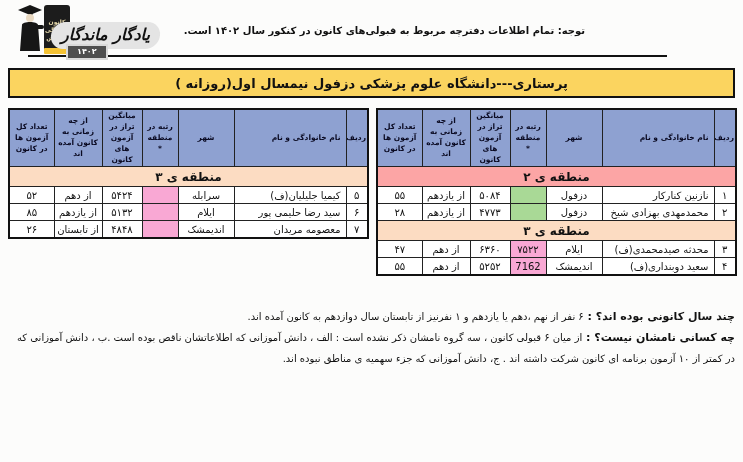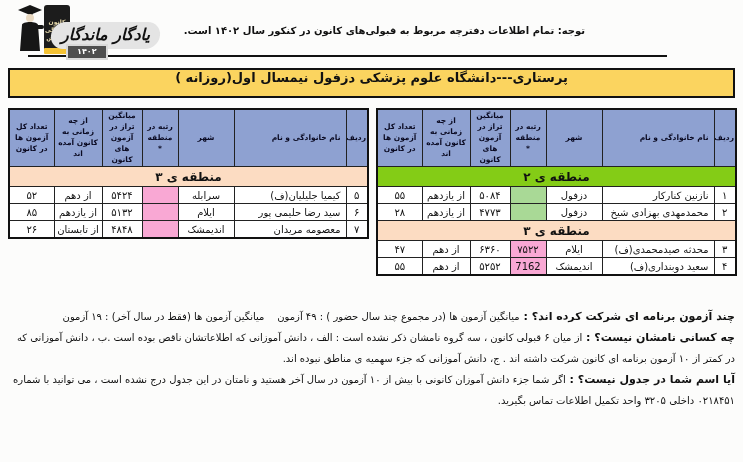--- a/index.html
+++ b/index.html
@@ -41,41 +41,41 @@
     position:absolute; top:24px; left:18px; background:#4f4f4f; color:#fff;
     font-size:8px; font-weight:bold; padding:1px 9px 2px 9px; border-radius:0;
     box-shadow:0 0 0 2px #d9d9d9; z-index:3;
   }
   .header-rule { position:absolute; top:55px; left:28px; width:639px; height:2px; background:#111; }
 
   
   .title-bar {
     position:absolute; top:68px; left:8px; width:727px; height:30px;
     background:#fbd45f; border:2px solid #111;
-    display:flex; align-items:flex-start; justify-content:center;
+    display:flex; align-items:center; justify-content:center;
   }
   .title-bar span { font-size:13px; font-weight:bold; }
 
   
   table.dtable {
     position:absolute; top:108px; border-collapse:collapse; table-layout:fixed;
     border:2px solid #111; background:#fff;
   }
   .t-right { right:6px;  width:360px; }
   .t-left  { left:8px;   width:360px; }
   .dtable th, .dtable td { border:1px solid #222; overflow:hidden; }
   .dtable th {
     background:#8ea1d1; font-size:7.5px; font-weight:bold; line-height:1.45;
     height:42px; text-align:center; padding:1px 2px; color:#0b0b23;
   }
   .dtable th.al-r { text-align:right; padding-right:5px; }
   tr.band td {
     height:20px; text-align:center; font-weight:bold; font-size:12px; padding:0;margin-left:14px;
   }
-  .band-green td { background:#84cc16; }
+  .band-green td { background:#fca5a5; }
   .band-peach td { background:#fcdcc2; }
   tr.drow td { height:17px; font-size:10px; text-align:center; white-space:nowrap; padding:1px 2px; }
   tr.drow td.al-r { text-align:right; padding-right:5px; }
   td.bg-green { background:#a9d996; }
   td.bg-peach { background:#f9a8d4; }
 
   
   .footnotes { position:absolute; top:306px; right:8px; width:729px; text-align:right; }
   .footnotes p { font-size:10px; line-height:21px; white-space:pre-wrap; }
   .footnotes .q { font-weight:bold; font-size:11px; }
@@ -229,16 +229,15 @@
     <td>اندیمشک</td>
     <td class="bg-peach"></td>
     <td>۴۸۴۸</td>
     <td>از تابستان</td>
     <td>۲۶</td>
   </tr>
 </tbody>
   </table>
 
 <div class="footnotes">
-  <p><span class="q">چند آزمون برنامه ای شرکت کرده اند؟ : </span><span>میانگین آزمون ها (در مجموع چند سال حضور ) : ۴۹ آزمون    میانگین آزمون ها (فقط در سال آخر) : ۱۹ آزمون</span></p>
+  <p><span class="q">چند سال کانونی بوده اند؟ : </span><span>۶ نفر از نهم ،دهم یا یازدهم و ۱ نفرنیز از تابستان سال دوازدهم به کانون آمده اند.</span></p>
   <p><span class="q">چه کسانی نامشان نیست؟ : </span><span>از میان ۶ قبولی کانون ، سه گروه نامشان ذکر نشده است : الف ، دانش آموزانی که اطلاعاتشان ناقص بوده است .ب ، دانش آموزانی که در کمتر از ۱۰ آزمون برنامه ای کانون شرکت داشته اند . ج، دانش آموزانی که جزء سهمیه ی مناطق نبوده اند.</span></p>
-  <p><span class="q">آیا اسم شما در جدول نیست؟ : </span><span>اگر شما جزء دانش آموزان کانونی با بیش از ۱۰ آزمون در سال آخر هستید و نامتان در این جدول درج نشده است ، می توانید با شماره ۰۲۱۸۴۵۱ داخلی ۳۲۰۵ واحد تکمیل اطلاعات تماس بگیرید.</span></p>
 </div>
 
 </body></html>

